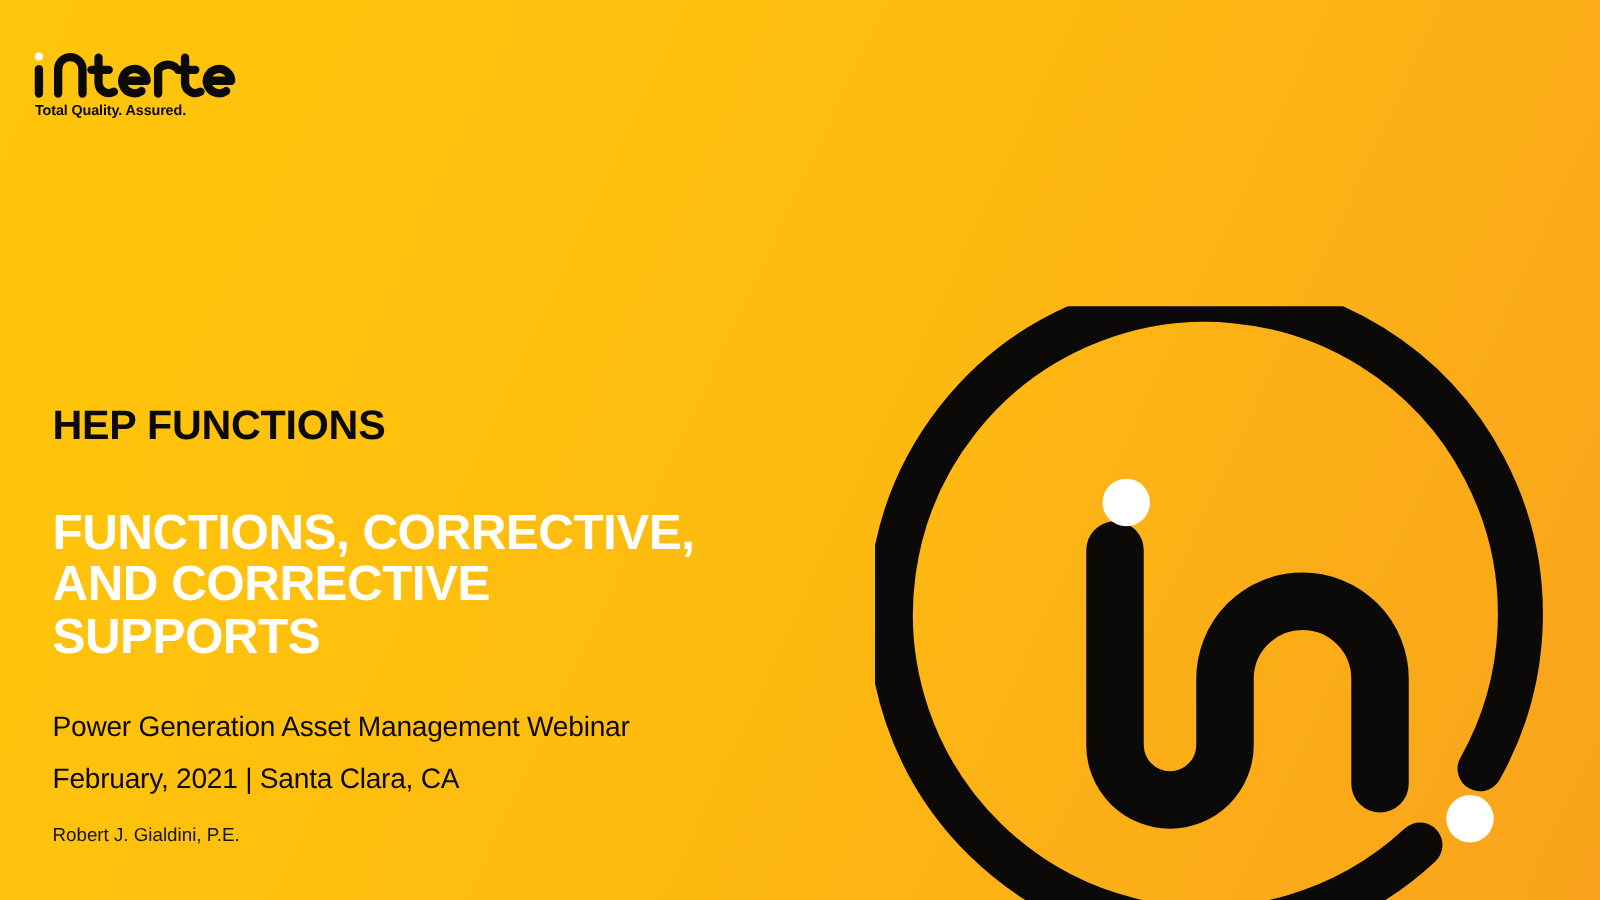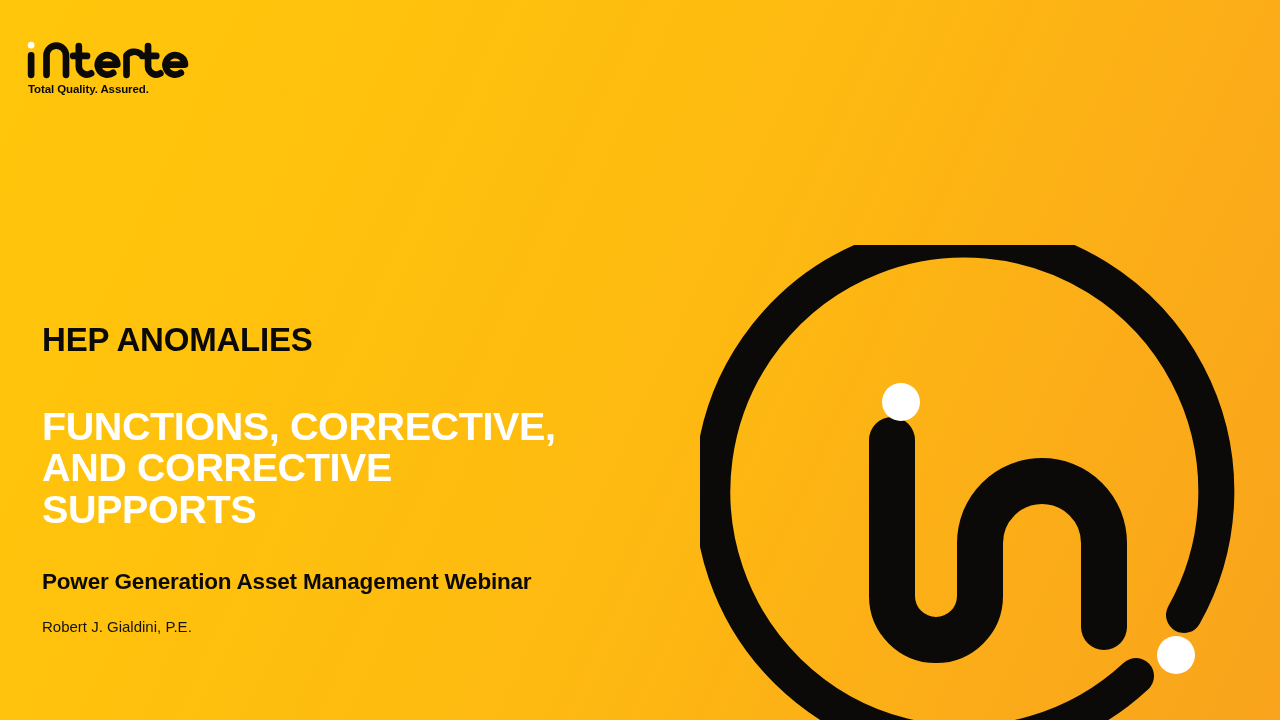--- a/index.html
+++ b/index.html
@@ -72,21 +72,21 @@
     font-weight: bold;
     line-height: 1.06;
     letter-spacing: -0.4px;
     color: #FFFFFF;
     max-width: 560px;
   }
   .subtitle {
     margin: 0;
     padding-top: 30px;
     font-size: 22.5px;
-    font-weight: bold;
+    font-weight: normal;
     line-height: 1.83;
     letter-spacing: -0.2px;
     color: #0B0A08;
   }
   .subtitle .line2 { display: block; }
   .presenter {
     margin: 0;
     padding-top: 17px;
     font-size: 15px;
     font-weight: normal;
@@ -142,27 +142,28 @@
         <path d="M 328 6 L 328 68"></path>
         <path d="M 360 30 L 330 52 L 362 68"></path>
       </g>
 
       <circle cx="10" cy="10" r="6.5" fill="#FFFFFF"></circle>
     </svg>
     <span id="tagline">Total Quality. Assured.</span>
   </div>
 
   <div id="titleblock">
-    <h2 class="eyebrow">HEP ANOMALIES</h2>
+    <h2 class="eyebrow">HEP FUNCTIONS</h2>
 
     <h1 class="headline">
       <span>FUNCTIONS, CORRECTIVE, AND</span>
       <span>CORRECTIVE SUPPORTS</span>
     </h1>
 
     <div class="subtitle">
       <span>Power Generation Asset Management Webinar</span>
+      <span class="line2">February, 2021 | Santa Clara, CA</span>
     </div>
 
     <p class="presenter">Robert J. Gialdini, P.E.</p>
   </div>
 
 </div>
 
 </body></html>

